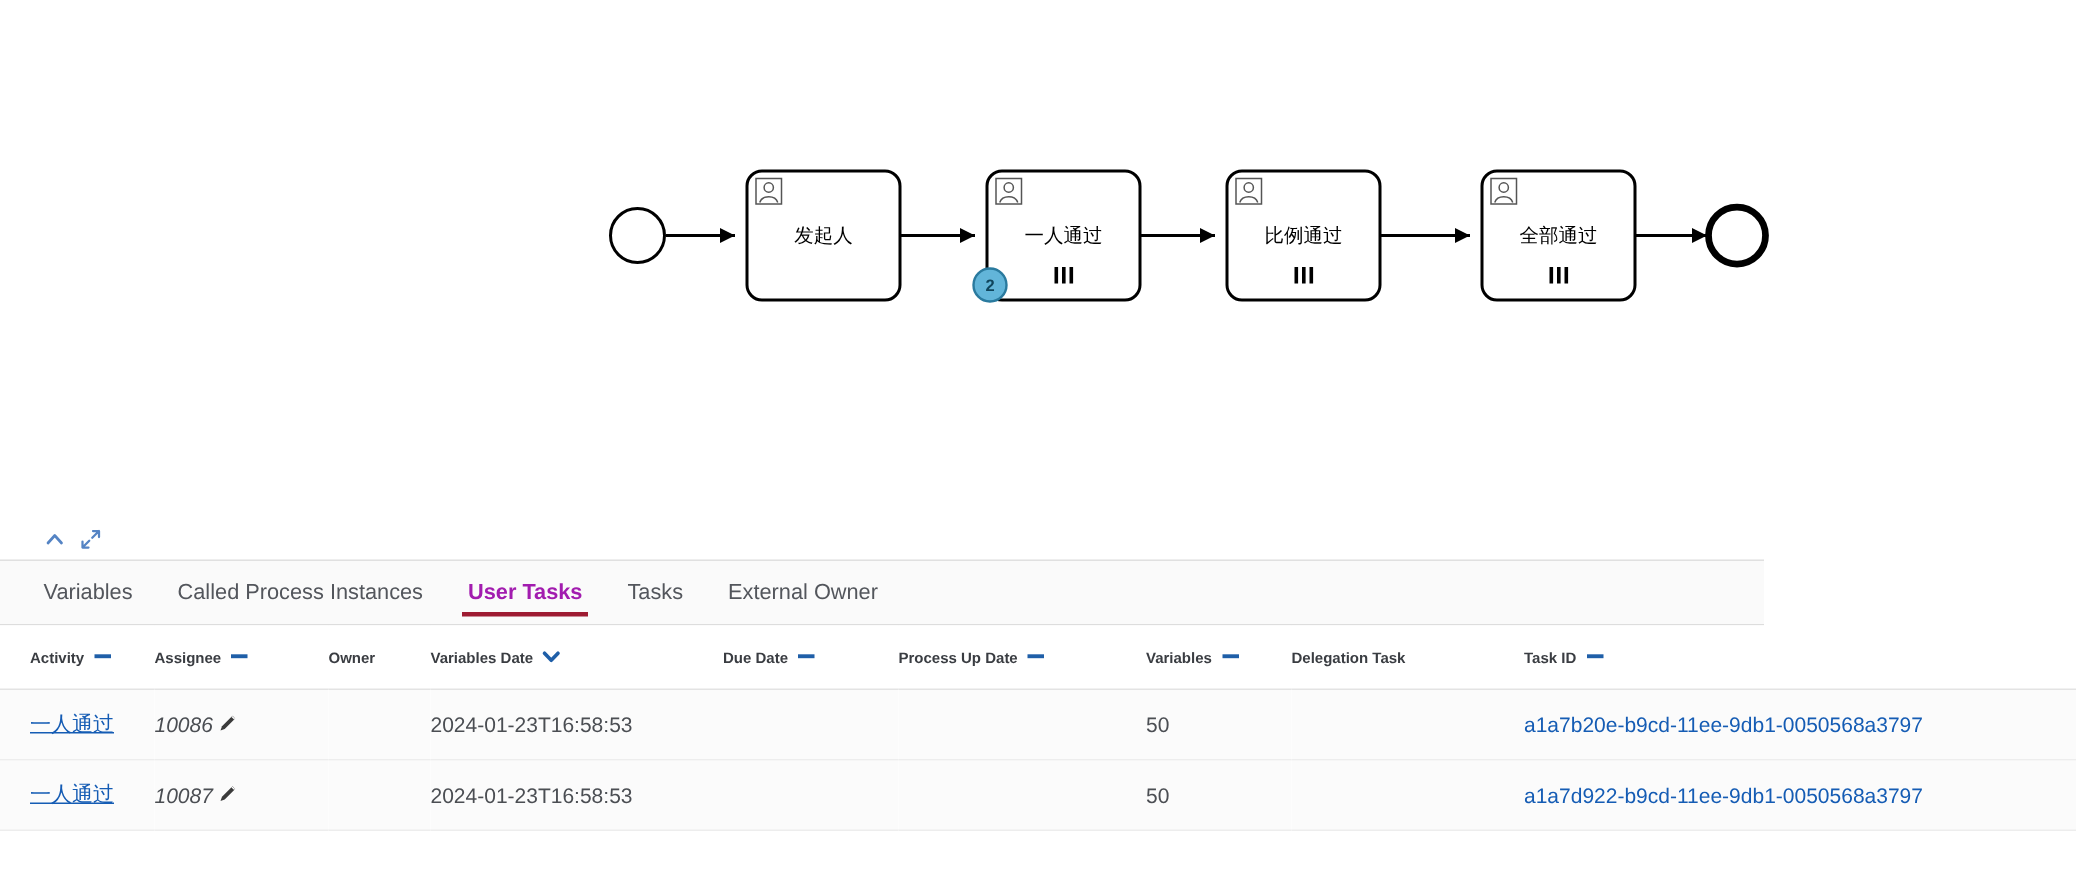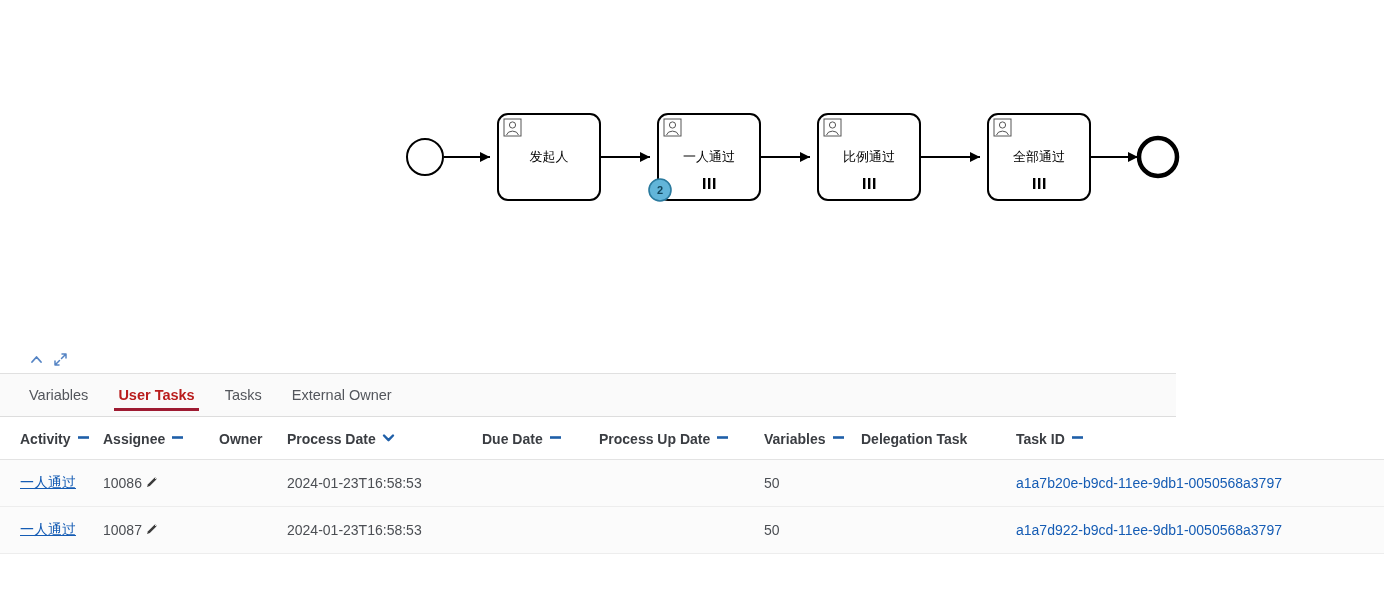--- a/index.html
+++ b/index.html
@@ -66,21 +66,21 @@
     display: flex;
     align-items: center;
     padding: 0 15px;
     font-size: 14.5px;
     color: #53565c;
     cursor: pointer;
     position: relative;
     white-space: nowrap;
   }
   .tab.active {
-    color: #b91c1c;
+    color: #a21caf;
     font-weight: bold;
   }
   .tab.active::after {
     content: "";
     position: absolute;
     left: 11px; right: 11px;
     bottom: 5px;
     height: 3px;
     background: #9e1b32;
   }
@@ -89,21 +89,21 @@
   #task-table {
     position: absolute;
     left: 0; top: 417px;
     width: 1384px;
     border-collapse: collapse;
     table-layout: fixed;
     background: #ffffff;
   }
   #task-table thead th {
     text-align: left;
-    font-size: 14px;
+    font-size: 10px;
     font-weight: bold;
     color: #3a3d42;
     padding: 14px 0 12px 0;
     border-bottom: 1px solid #e3e3e3;
     background: #ffffff;
     white-space: nowrap;
   }
   #task-table thead th .hdr {
     display: inline-flex;
     align-items: center;
@@ -124,20 +124,21 @@
   .link {
     color: #155cb4;
     text-decoration: none;
     cursor: pointer;
   }
   .link-ul { text-decoration: underline; }
   .assignee-wrap {
     display: inline-flex;
     align-items: flex-start;
     gap: 3px;
+    font-style: italic;
   }
   .sort-dash { display: inline-block; }
   .sort-chev { display: inline-block; }
 </style>
 </head>
 <body>
 
 <div id="diagram-canvas">
   <svg id="bpmn-svg" width="1384" height="340" viewBox="0 0 1384 340" xmlns="http://www.w3.org/2000/svg">
 
@@ -245,20 +246,21 @@
       <svg width="15" height="15" viewBox="0 0 15 15">
         <path d="M13 2 L8.5 6.5 M13 2 L13 6 M13 2 L9 2" fill="none" stroke="#5584c4" stroke-width="1.5" stroke-linecap="round" stroke-linejoin="round"></path>
         <path d="M2 13 L6.5 8.5 M2 13 L2 9 M2 13 L6 13" fill="none" stroke="#5584c4" stroke-width="1.5" stroke-linecap="round" stroke-linejoin="round"></path>
       </svg>
     </span>
   </button>
 </div>
 
 <div id="tabbar">
   <div class="tab">Variables</div>
+  <div class="tab">Called Process Instances</div>
   <div class="tab active">User Tasks</div>
   <div class="tab">Tasks</div>
   <div class="tab">External Owner</div>
 </div>
 
 <table id="task-table">
   <colgroup>
     <col style="width:103px">
       <col style="width:116px">
       <col style="width:68px">
@@ -291,21 +293,21 @@
           </span>
         </span>
       </th>
       <th>
         <span class="hdr">
           <span>Owner</span>
         </span>
       </th>
       <th>
         <span class="hdr">
-          <span>Process Date</span>
+          <span>Variables Date</span>
           <span class="sort-chev">
             <svg width="13" height="13" viewBox="0 0 13 13">
               <path d="M2 4.5 L6.5 9.2 L11 4.5" fill="none" stroke="#1f5fa8" stroke-width="2.4" stroke-linecap="round" stroke-linejoin="round"></path>
             </svg>
           </span>
         </span>
       </th>
       <th>
         <span class="hdr">
           <span>Due Date</span>

